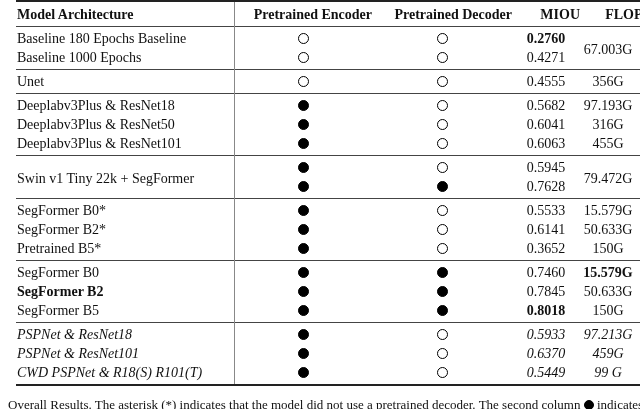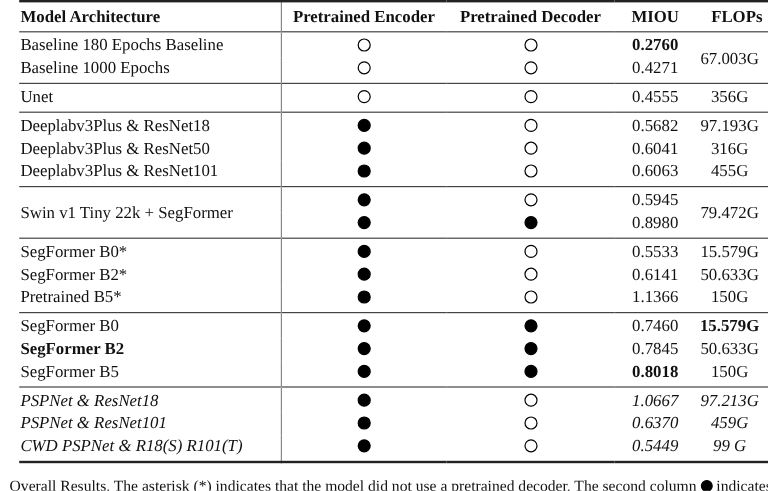--- a/index.html
+++ b/index.html
@@ -11,21 +11,21 @@
   .table-wrap { position: absolute; left: 16px; top: 0; width: 632px; }
   table { border-collapse: collapse; width: 632px; table-layout: fixed; }
   col.c-model { width: 218px; }
   col.c-enc { width: 138px; }
   col.c-dec { width: 140px; }
   col.c-miou { width: 68px; }
   col.c-flops { width: 68px; }
   thead tr { border-top: 2px solid #222; border-bottom: 1.5px solid #444; }
   th {
     font-weight: bold; font-size: 14px; height: 22px; padding: 2px 0 0 0;
-    text-align: center; white-space: nowrap;
+    text-align: right; white-space: nowrap;
   }
   th.model-h { text-align: left; padding-left: 1px; }
   td {
     font-size: 14px; height: 19px; padding: 0; line-height: 19px;
     white-space: nowrap; text-align: center;
   }
   td.model { text-align: left; padding-left: 1px; margin-left: 24px; }
   td.enc, th.enc { border-left: 1.5px solid #888; }
   tbody.group { border-bottom: 1.5px solid #444; }
   tbody.group tr:first-child td { padding-top: 2px; }
@@ -119,21 +119,21 @@
         <tr>
           <td class="model" rowspan="2" style="vertical-align: middle;">Swin v1 Tiny 22k + SegFormer</td>
           <td class="enc"><span class="dot filled"></span></td>
           <td><span class="dot empty"></span></td>
           <td class="">0.5945</td>
           <td class="flops merged" rowspan="2">79.472G</td>
         </tr>
         <tr>
           <td class="enc"><span class="dot filled"></span></td>
           <td><span class="dot filled"></span></td>
-          <td class="">0.8980</td>
+          <td class="">0.7628</td>
         </tr>
       </tbody>
       <tbody class="group">
         <tr>
           <td class="model">SegFormer B0*</td>
           <td class="enc"><span class="dot filled"></span></td>
           <td><span class="dot empty"></span></td>
           <td class="">0.5533</td>
           <td class="flops">15.579G</td>
         </tr>
@@ -141,21 +141,21 @@
           <td class="model">SegFormer B2*</td>
           <td class="enc"><span class="dot filled"></span></td>
           <td><span class="dot empty"></span></td>
           <td class="">0.6141</td>
           <td class="flops">50.633G</td>
         </tr>
         <tr>
           <td class="model">Pretrained B5*</td>
           <td class="enc"><span class="dot filled"></span></td>
           <td><span class="dot empty"></span></td>
-          <td class="">1.1366</td>
+          <td class="">0.3652</td>
           <td class="flops">150G</td>
         </tr>
       </tbody>
       <tbody class="group">
         <tr>
           <td class="model">SegFormer B0</td>
           <td class="enc"><span class="dot filled"></span></td>
           <td><span class="dot filled"></span></td>
           <td class="">0.7460</td>
           <td class="flops bold">15.579G</td>
@@ -173,21 +173,21 @@
           <td><span class="dot filled"></span></td>
           <td class="bold">0.8018</td>
           <td class="flops">150G</td>
         </tr>
       </tbody>
       <tbody class="group last">
         <tr>
           <td class="model">PSPNet &amp; ResNet18</td>
           <td class="enc"><span class="dot filled"></span></td>
           <td><span class="dot empty"></span></td>
-          <td class="">1.0667</td>
+          <td class="">0.5933</td>
           <td class="flops">97.213G</td>
         </tr>
         <tr>
           <td class="model">PSPNet &amp; ResNet101</td>
           <td class="enc"><span class="dot filled"></span></td>
           <td><span class="dot empty"></span></td>
           <td class="">0.6370</td>
           <td class="flops">459G</td>
         </tr>
         <tr>

